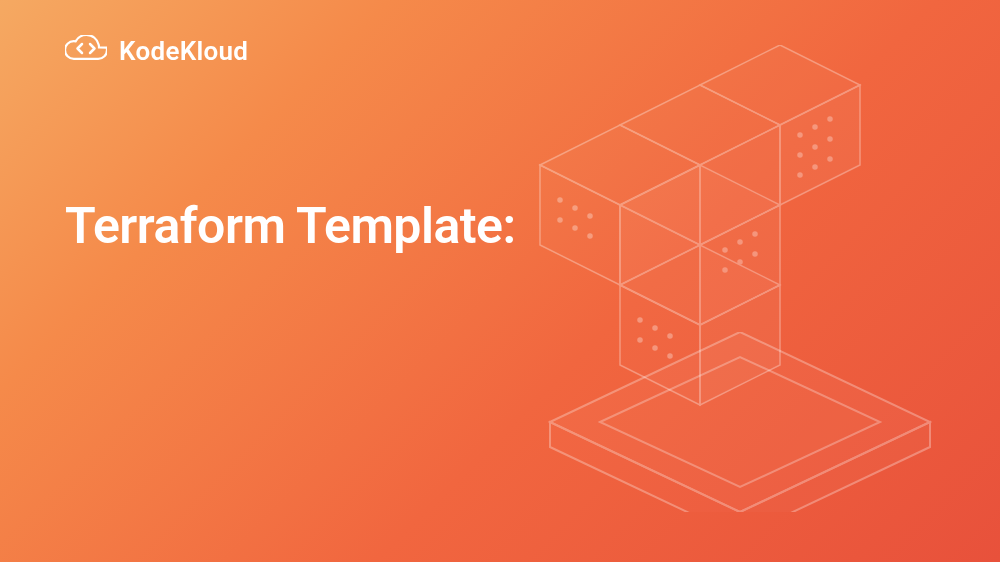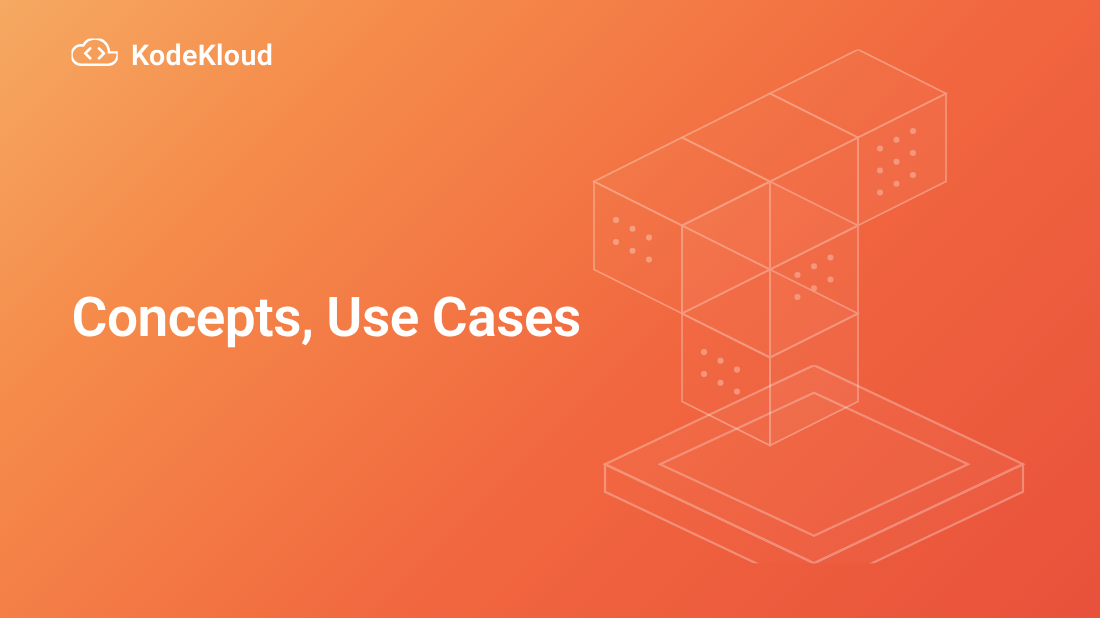--- a/index.html
+++ b/index.html
@@ -89,22 +89,22 @@
       <path d="M34 12.5C34 11.5 33.9 10.6 33.7 9.7C32.5 4.1 27.5 0 21.5 0C16.8 0 12.7 2.6 10.6 6.4C10 6.3 9.4 6.2 8.8 6.2C3.9 6.2 0 10.1 0 15C0 19.9 3.9 23.8 8.8 23.8H33.2C38.1 23.8 42 19.9 42 15C42 14.2 41.9 13.4 41.7 12.6C40.3 12.5 37.1 12.5 34 12.5Z" fill="none" stroke="#ffffff" stroke-width="2.2"></path>
       <path d="M17 9L12.5 13.5L17 18" stroke="#ffffff" stroke-width="2.5" stroke-linecap="round" stroke-linejoin="round"></path>
       <path d="M25 9L29.5 13.5L25 18" stroke="#ffffff" stroke-width="2.5" stroke-linecap="round" stroke-linejoin="round"></path>
     </svg>
   </span>
   <span class="brand-name">KodeKloud</span>
 </div>
 
 <div class="title-area">
   <h1 class="title">
+    <span>Terraform Template:</span><br>
     <br>
-    <span>Concepts, Use Cases</span><br>
   </h1>
 </div>
 
 <div class="terraform-cubes">
   <svg width="480" height="480" viewBox="0 0 480 480" fill="none">
 
     <g stroke="#ffffff" stroke-width="1.5" fill="none">
 
       <path d="M60 120 L140 80 L220 120 L140 160 Z" fill="rgba(255,255,255,0.08)"></path>
       <path d="M60 120 L60 200 L140 240 L140 160 Z" fill="rgba(255,255,255,0.05)"></path>

